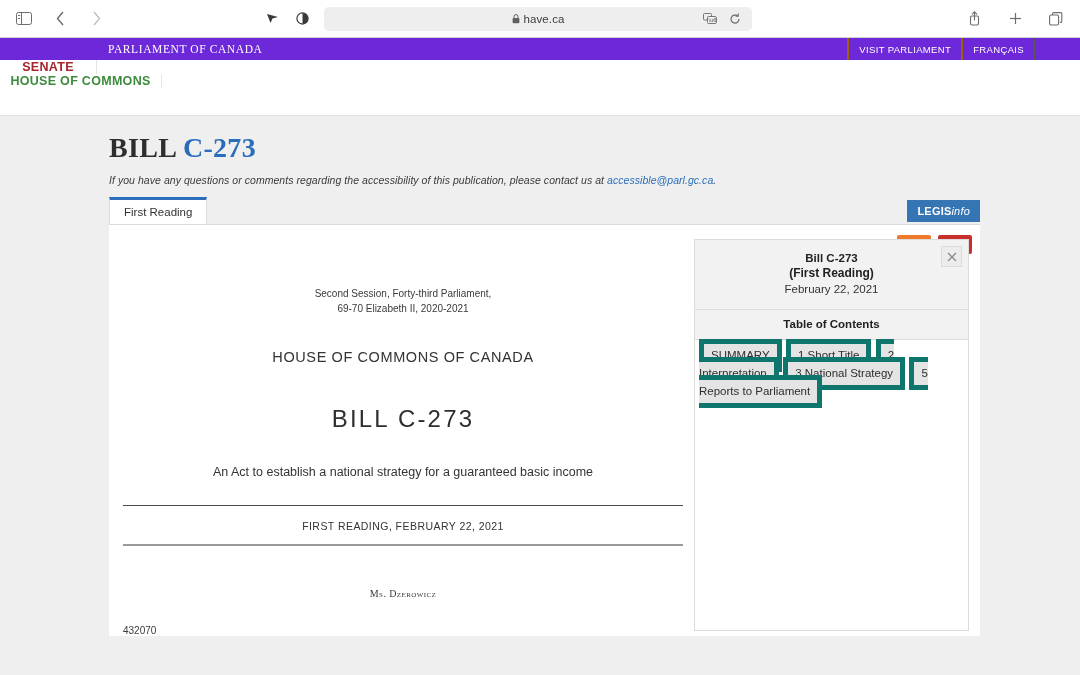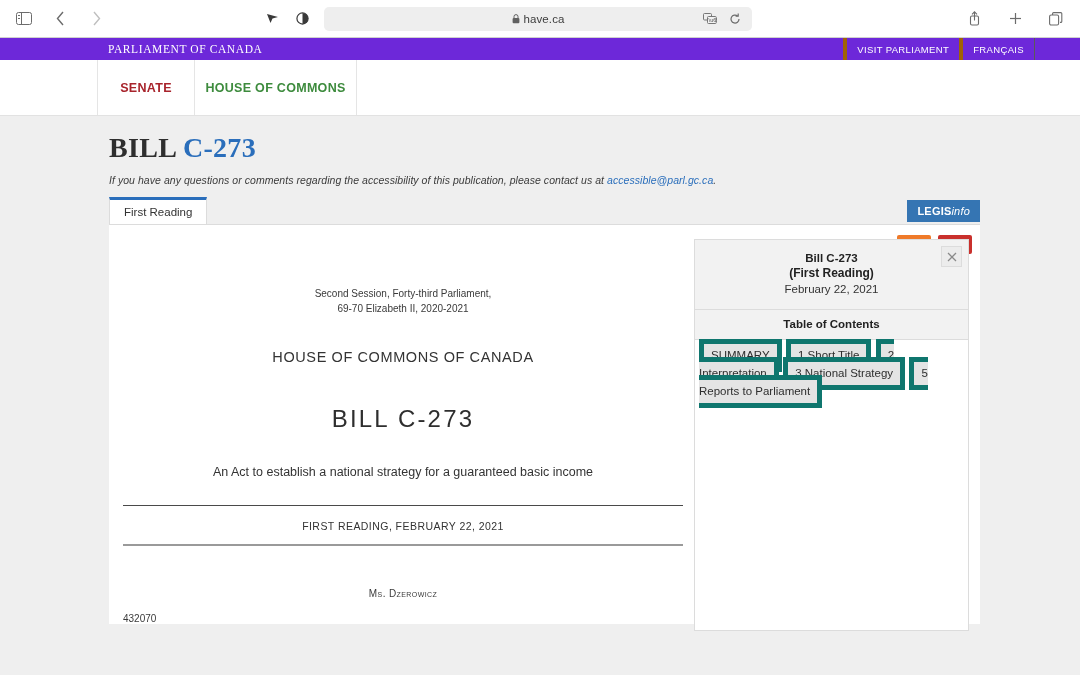--- a/index.html
+++ b/index.html
@@ -81,33 +81,34 @@
     margin-left: auto;
     display: flex;
     height: 100%;
   }
   .parl-link {
     display: flex; align-items: center;
     padding: 0 10px;
     font-size: 9.5px;
     color: #ffffff;
     letter-spacing: .35px;
-    border-left: 4px solid #a16207;
+    border-left: 2px solid #a16207;
   }
   .parl-pad {
     width: 46px;
     border-left: 1px solid #5a5a5a;
   }
 
   
   .chamber-nav {
     height: 56px;
     background: #ffffff;
     display: flex;
     border-bottom: 1px solid #e2e2e2;
+    flex-direction: column;
   }
   .chamber-spacer { width: 98px; border-right: 1px solid #e5e5e5; }
   .chamber-item {
     display: flex; align-items: center; justify-content: center;
     font-size: 12.5px;
     font-weight: bold;
     letter-spacing: .3px;
     border-right: 1px solid #e5e5e5;
   }
   .chamber-senate { width: 97px; color: #a8242c; }
@@ -243,28 +244,28 @@
   .reading-line {
     font-size: 10.5px;
     letter-spacing: .45px;
     text-align: center;
     padding: 14px 0 12px;
     color: #333;
   }
   .sponsor {
     margin-top: 42px;
     text-align: center;
-    font-family: Liberation Sans, sans-serif;
+    font-family: Liberation Serif, serif;
     font-size: 10px;
     color: #3a3a3a;
     font-variant: small-caps;
     letter-spacing: .4px;
   }
   .doc-number {
-    margin-top: 14px;
+    margin-top: 26px;
     margin-left: -8px;
     font-size: 10px;
     color: #3a3a3a;
   }
 
   
   .toc-panel {
     position: absolute;
     left: 585px;
     top: 14px;

